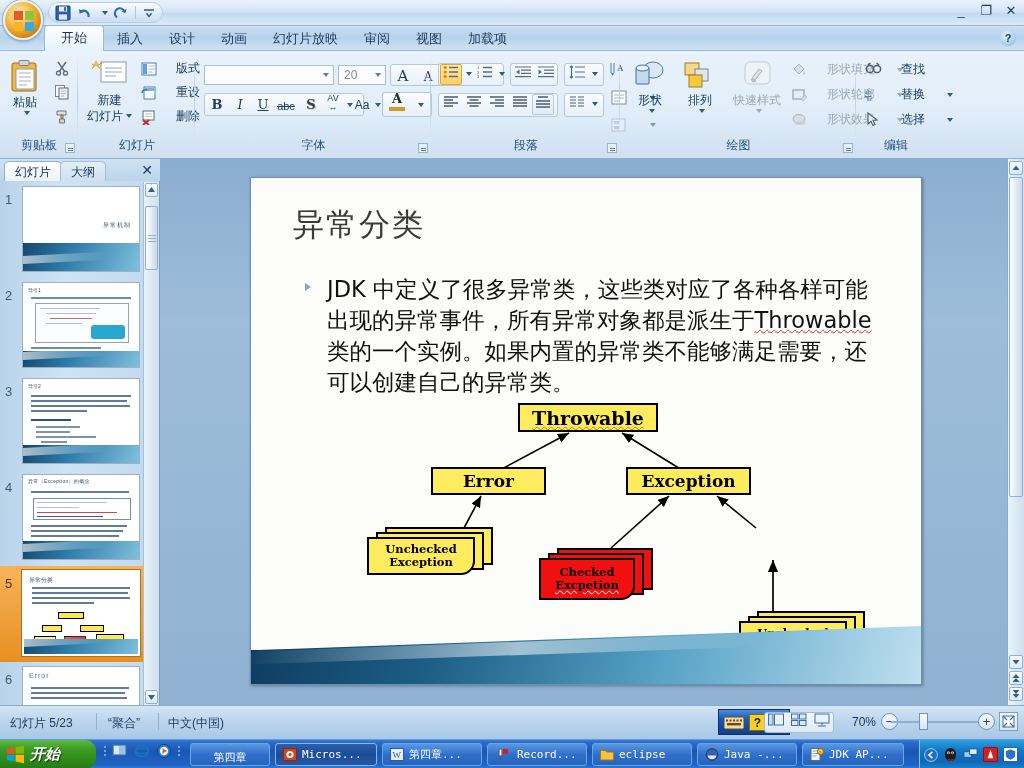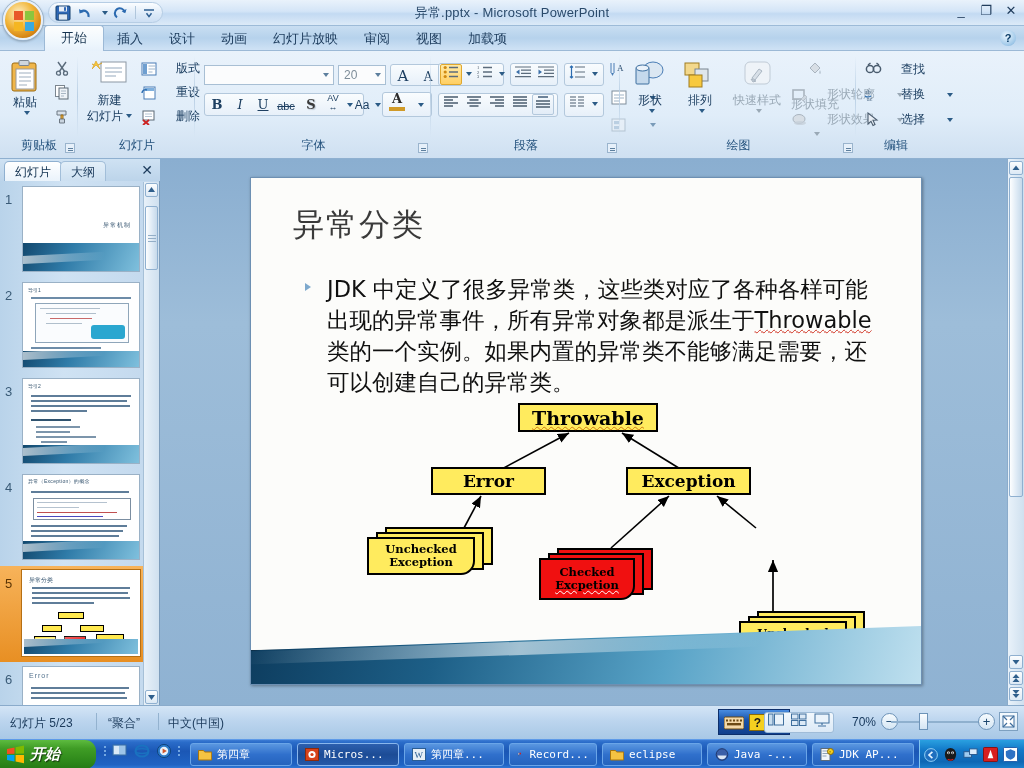--- a/index.html
+++ b/index.html
@@ -286,21 +286,20 @@
         </svg>
       </div>
       <div class="sep"></div>
       <div class="qi">
         <svg viewBox="0 0 16 16" width="16" height="16">
           <path d="M3 5 h10 M5.5 8.3 L8 11.6 L10.5 8.3" stroke="#2c5d91" stroke-width="1.5" fill="none"></path>
         </svg>
       </div>
     </div>
 
-    <div class="win-title">异常.pptx - Microsoft PowerPoint</div>
     <div class="wbtns">
       <div class="wbtn">_</div>
       <div class="wbtn">❐</div>
       <div class="wbtn">✕</div>
     </div>
   </div>
 
   <div class="tabstrip">
     <div class="tabs">
       <div class="tab active">开始</div>
@@ -614,21 +613,21 @@
       <div class="bigbtn" style="left:112px; top:8px; color:#9aa9b6;">
         <svg width="34" height="30" viewBox="0 0 34 30">
           <rect x="5" y="1" width="25" height="22" rx="5" fill="#eef3f8" stroke="#c0cbd6"></rect>
           <path d="M12 17 l7 -9 l3 2 l-7 9z" fill="#d8e0e8" stroke="#aab6c2"></path>
           <path d="M11 18 l2 3 l3 -1z" fill="#c7d2dc" stroke="#aab6c2"></path>
         </svg>
         <div class="bl">快速样式</div>
         <div class="caret" style="margin-top:2px; border-top-color:#9aa9b6;"></div>
       </div>
 
-      <div class="smallbtn dis" style="left:170px; top:8px;flex-direction:column;">
+      <div class="smallbtn dis" style="left:170px; top:8px;">
         <svg width="17" height="16" viewBox="0 0 17 16">
           <path d="M3 7 L8 2 L13 7 L8 12z" fill="#d7dee5" stroke="#a9b4bf"></path>
           <path d="M13 9 q2 3 0 4 q-2 -1 0 -4z" fill="#c0ccd8"></path>
         </svg>
         <span>形状填充</span>
         <span class="caret" style="border-top-color:#9aa9b6"></span>
       </div>
       <div class="smallbtn dis" style="left:170px; top:33px;justify-content:space-between;">
         <svg width="17" height="16" viewBox="0 0 17 16">
           <rect x="2" y="3" width="11" height="9" fill="none" stroke="#a9b4bf" stroke-width="1.6"></rect>
@@ -1006,42 +1005,42 @@
         <path d="M6.6 5.6 L10.8 8 L6.6 10.4z" fill="#d0562a"></path>
       </svg>
       <div class="dots">
         <span style="width:2px;height:2px;background:#8fc0f0;border-radius:50%"></span>
         <span style="width:2px;height:2px;background:#8fc0f0;border-radius:50%"></span>
         <span style="width:2px;height:2px;background:#8fc0f0;border-radius:50%"></span>
       </div>
     </div>
 
     <div class="tasks">
-      <div class="taskitem" style="width:102px;">
+      <div class="taskitem" style="width:80px;flex-direction:column;">
         <svg width="14" height="13" viewBox="0 0 14 13">
           <path d="M0.5 2.5 h5 l1.2 1.5 h7 v8 h-13.2z" fill="#f5c342" stroke="#a9750c"></path>
           </svg>
         <span>第四章</span>
       </div>
       <div class="taskitem active" style="width:102px;">
         <svg width="14" height="13" viewBox="0 0 14 13">
           <rect x="0.5" y="0.5" width="13" height="12" fill="#d8421b" stroke="#8c2a0c"></rect>
           <circle cx="7" cy="6.5" r="3.6" fill="#fff"></circle>
             <circle cx="7" cy="6.5" r="1.6" fill="#d8421b"></circle>
           </svg>
         <span>Micros...</span>
       </div>
       <div class="taskitem" style="width:100px;">
         <svg width="14" height="13" viewBox="0 0 14 13">
           <rect x="0.5" y="0.5" width="13" height="12" fill="#e6eef7" stroke="#2a5d93"></rect>
           <text x="2.5" y="10" font-size="9" fill="#2a5d93" font-family="serif">W</text>
           </svg>
         <span>第四章...</span>
       </div>
-      <div class="taskitem" style="width:88px;gap:8px;">
+      <div class="taskitem" style="width:100px;gap:8px;">
         <svg width="14" height="13" viewBox="0 0 14 13">
           <rect x="4" y="1" width="3" height="7" rx="1.4" fill="#e8eef5" stroke="#556"></rect>
           <path d="M5.5 8 v4" stroke="#556" stroke-width="1.3"></path>
           <rect x="8" y="1" width="5" height="5" fill="#d02020"></rect>
           </svg>
         <span>Record...</span>
       </div>
       <div class="taskitem" style="width:100px;">
         <svg width="14" height="13" viewBox="0 0 14 13">
           <path d="M0.5 2.5 h5 l1.2 1.5 h7 v8 h-13.2z" fill="#f5c342" stroke="#a9750c"></path>

